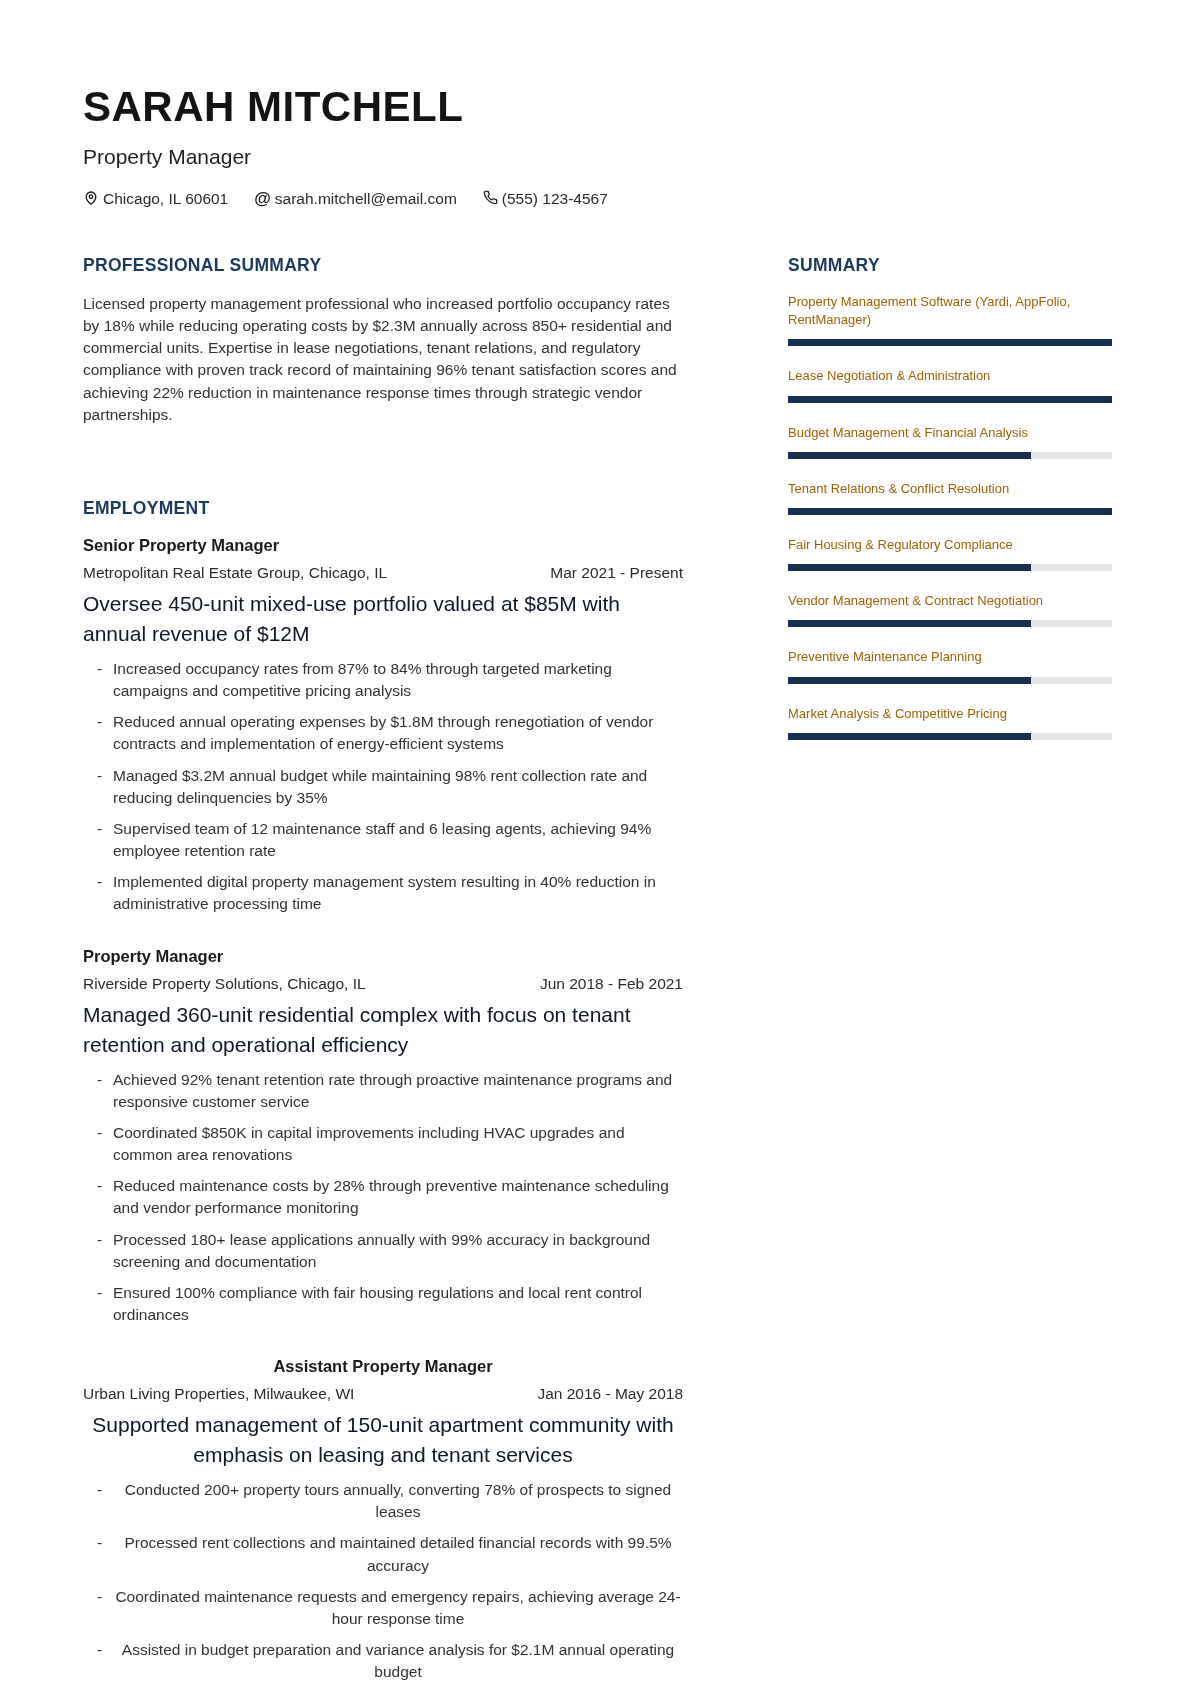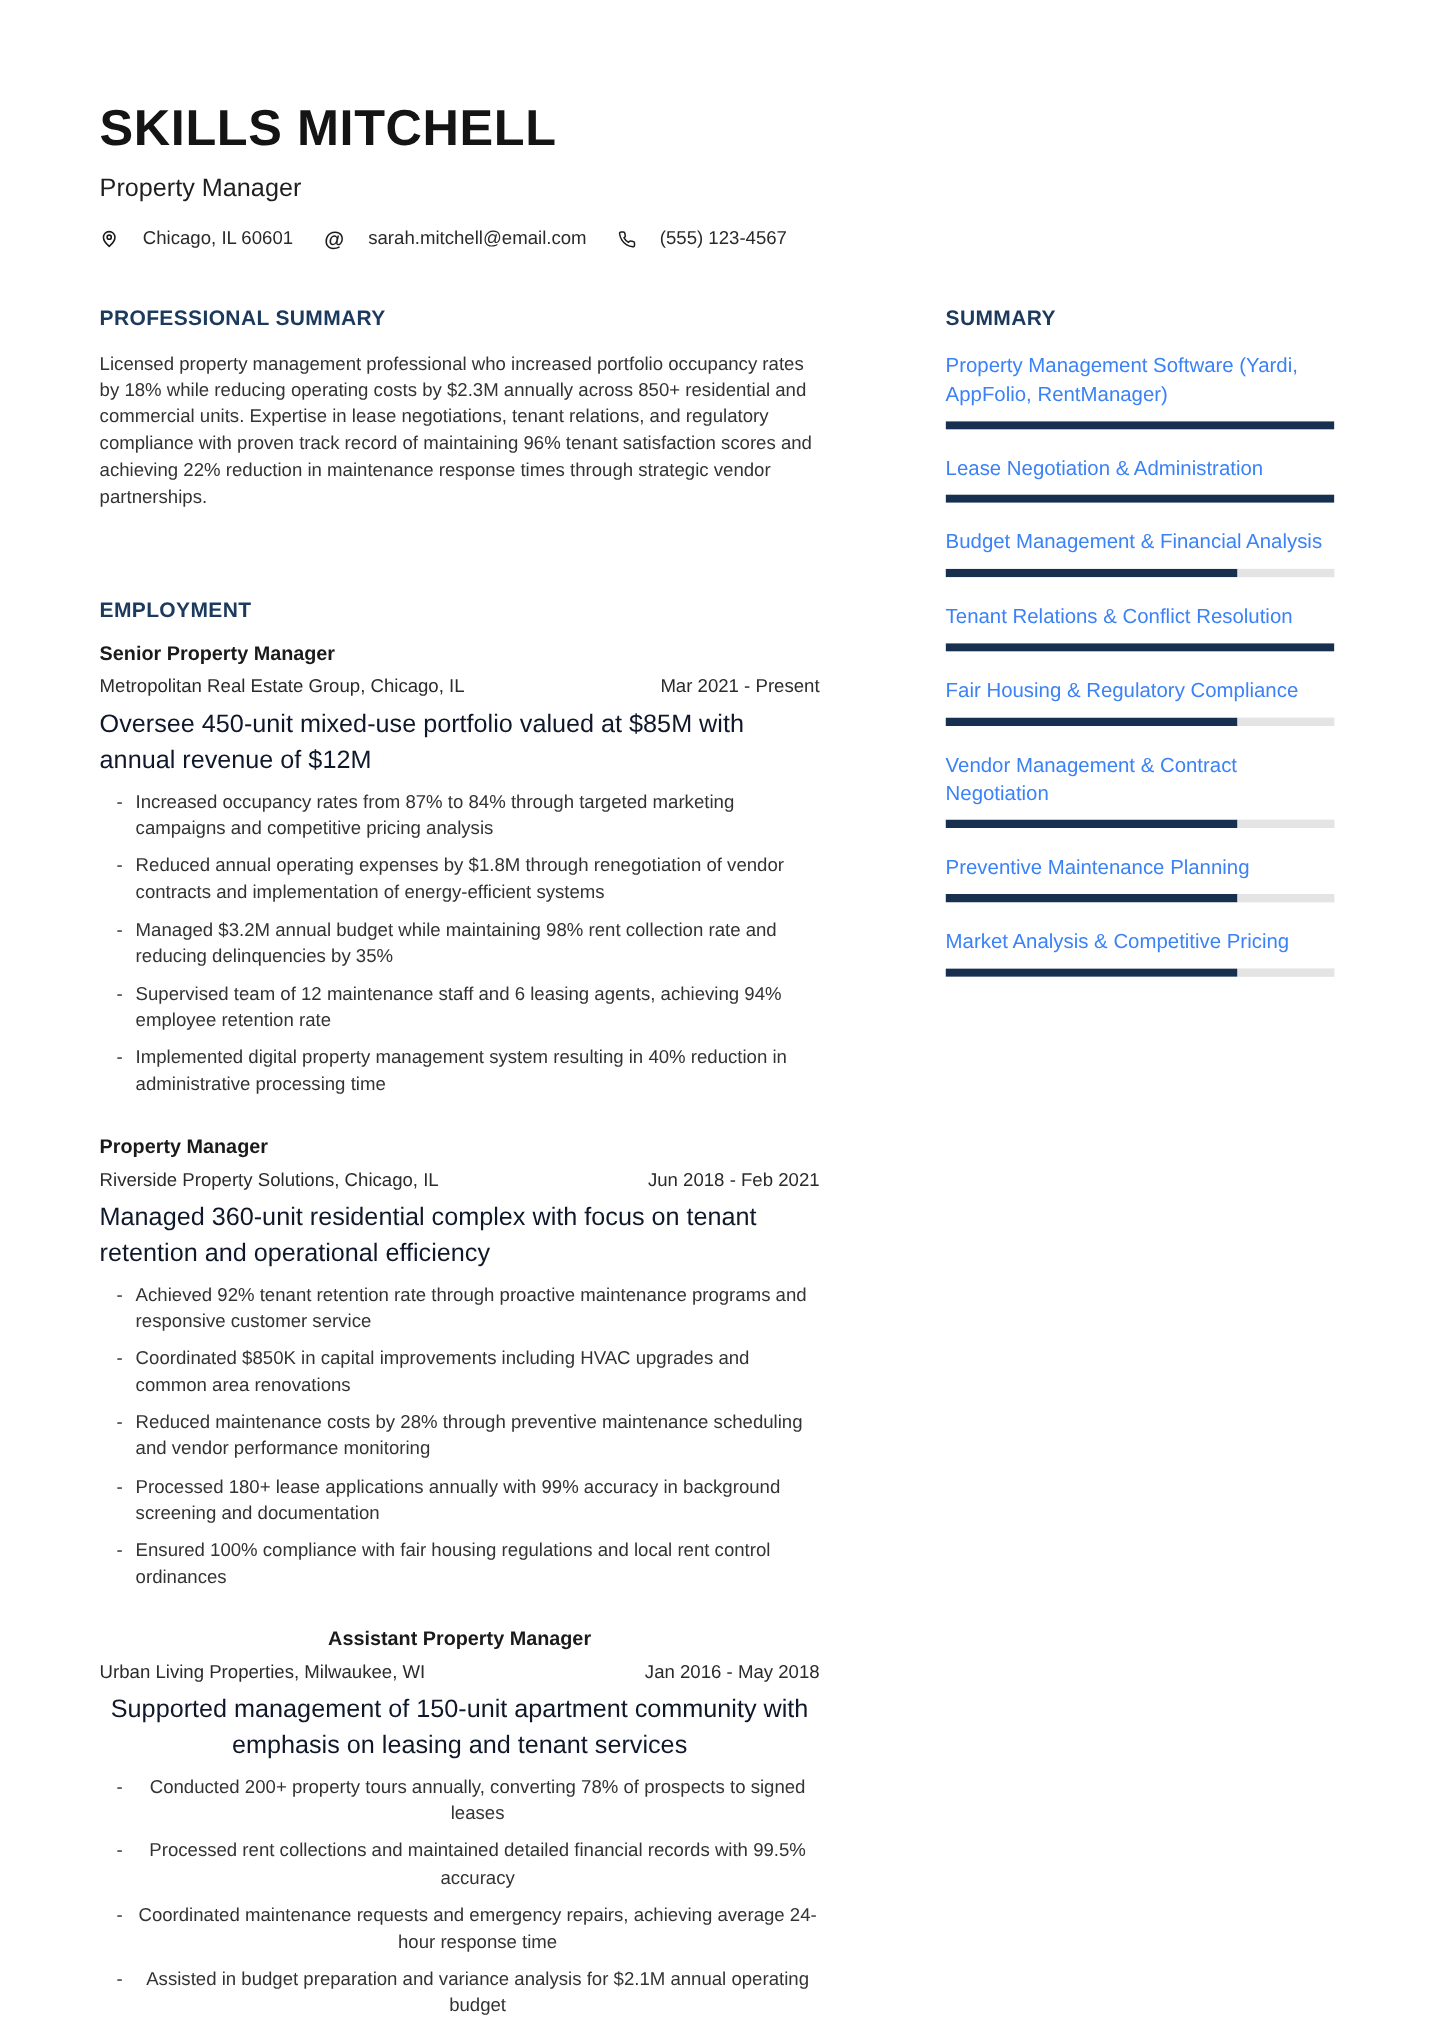--- a/index.html
+++ b/index.html
@@ -32,21 +32,21 @@
     margin-top: 17px;
   }
   .contact-row {
     display: flex;
     align-items: center;
     gap: 26px;
     margin-top: 21px;
     font-size: 15.5px;
     color: #2a2a2a;
   }
-  .contact-item { display: flex; align-items: center; gap: 20px; }
+  .contact-item { display: flex; gap: 4px; }
   .contact-item svg { display: block; }
   .at-glyph {
     font-size: 17px;
     font-weight: bold;
     color: #1a1a1a;
     line-height: 1;
   }
   
   .columns {
     display: flex;
@@ -102,42 +102,42 @@
   ul.bullets li:last-child { margin-bottom: 0; }
   ul.bullets li::before {
     content: "-";
     position: absolute;
     left: -16px;
     color: #333333;
   }
   
   .skill { margin-bottom: 21px; }
   .skill-label {
-    font-size: 17px;
+    font-size: 13px;
     line-height: 1.4;
-    color: #3b82f6;
+    color: #a16207;
   }
   .skill-bar {
     margin-top: 10px;
     height: 7px;
     background: #e4e4e4;
     overflow: hidden;
   }
   .skill-fill {
     height: 100%;
     background: #18304f;
   }
 </style>
 </head>
 <body>
 
 <div class="page">
 
   <div>
-    <div class="resume-name">SKILLS MITCHELL</div>
+    <div class="resume-name">SARAH MITCHELL</div>
     <div class="resume-title">Property Manager</div>
     <div class="contact-row">
       <div class="contact-item">
         <span>
           <svg width="16" height="16" viewBox="0 0 24 24" fill="none" stroke="#1a1a1a" stroke-width="2" stroke-linecap="round" stroke-linejoin="round">
               <path d="M12 21.5s-7.2-5.8-7.2-11.3a7.2 7.2 0 1 1 14.4 0C19.2 15.7 12 21.5 12 21.5z"></path>
               <circle cx="12" cy="10" r="2.6"></circle>
             </svg>
         </span>
         <span>Chicago, IL 60601</span>

